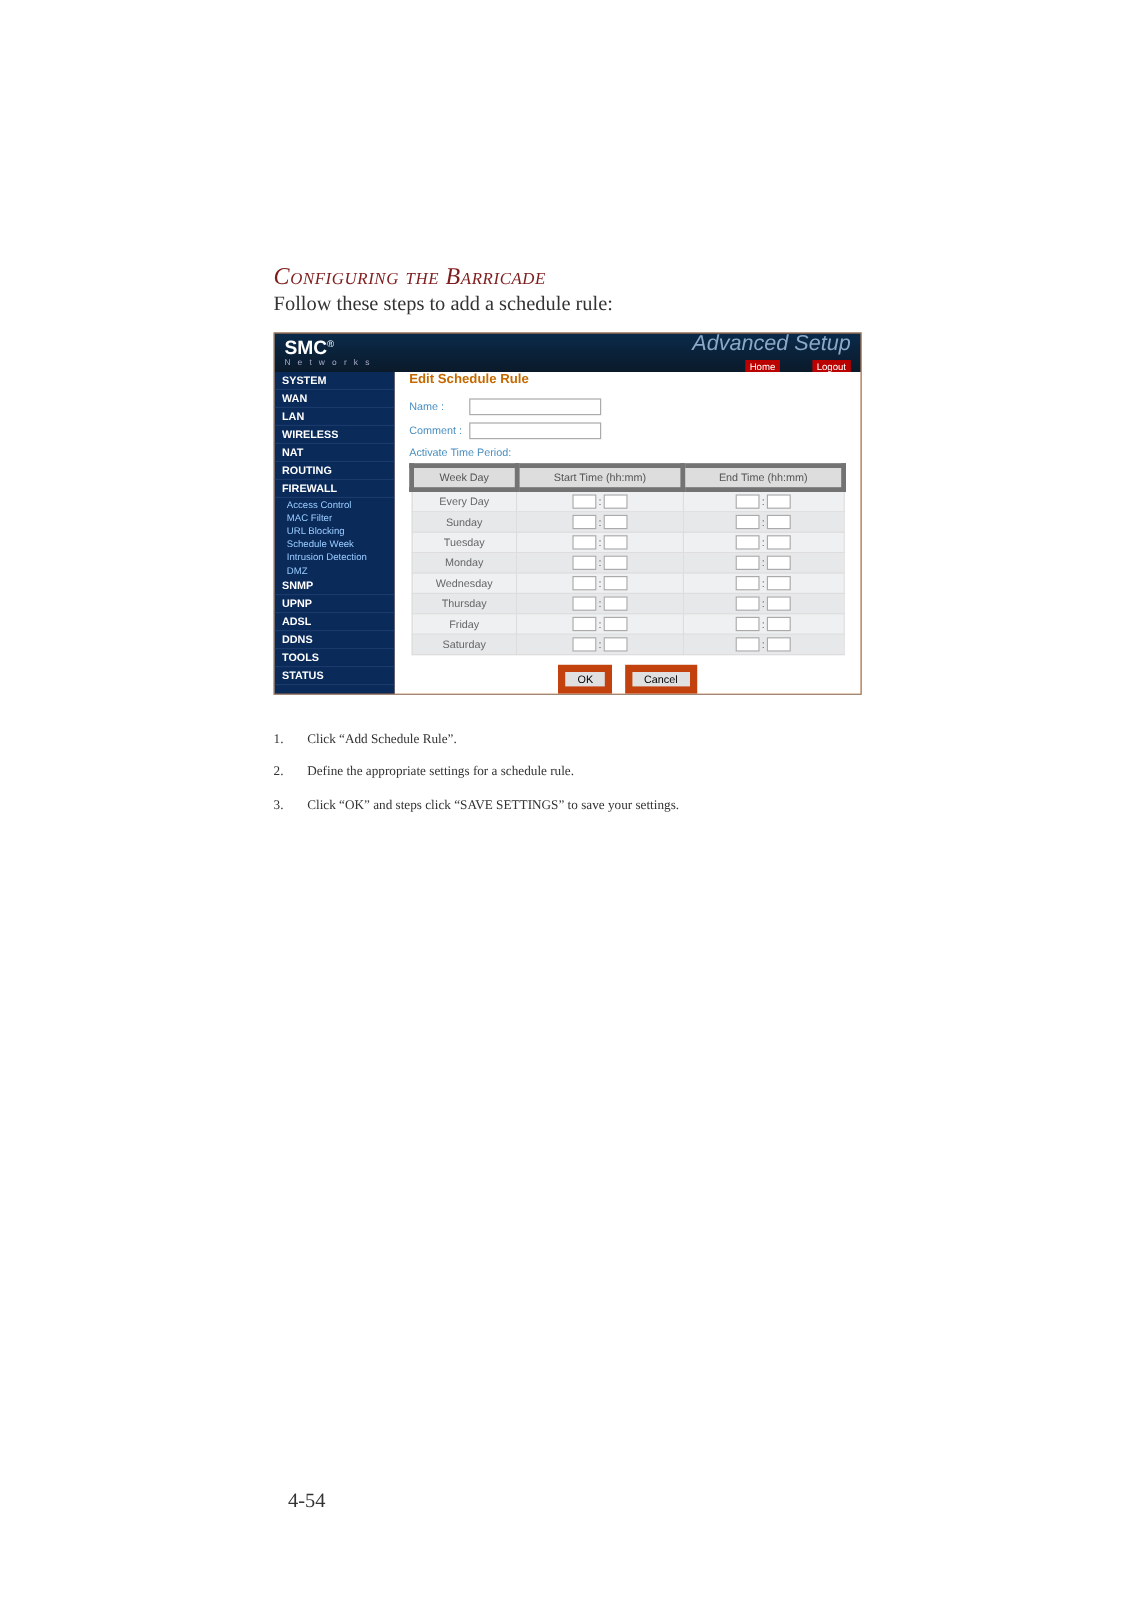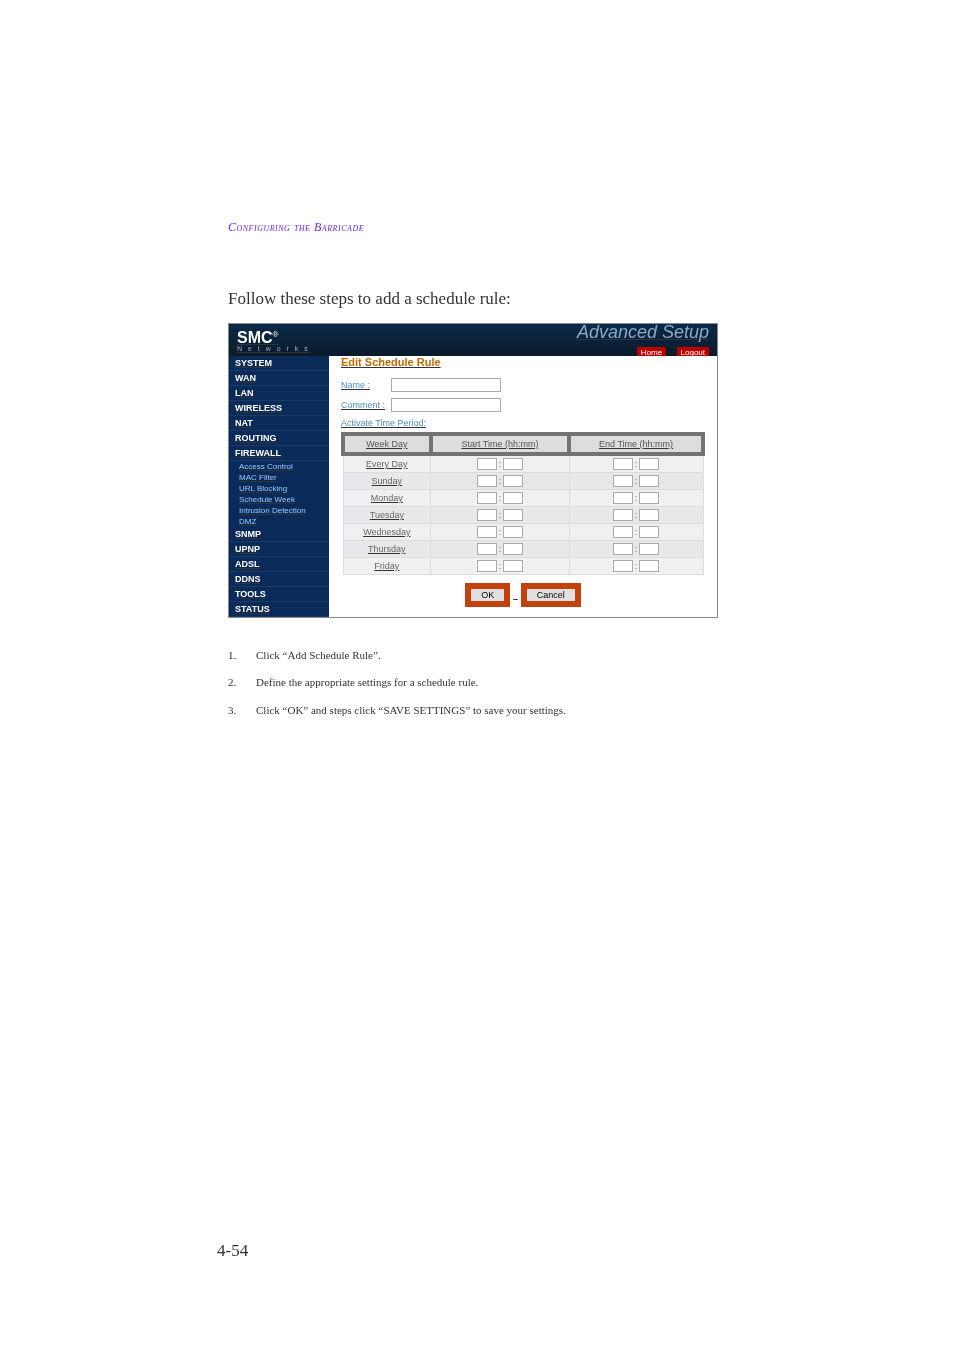--- a/index.html
+++ b/index.html
@@ -10,37 +10,35 @@
     font-family: Georgia, 'Times New Roman', serif;
     color: #333;
     position: relative;
   }
   .page {
     padding: 220px 120px 0 228px;
   }
   .running-header {
     font-variant: small-caps;
     font-style: italic;
-    font-size: 12px;
-    color: #6d28d9;
+    font-size: 20px;
+    color: #7f1d1d;
     letter-spacing: 0.5px;
-    margin-bottom: 54px;
   }
   .intro-text {
     font-size: 17px;
     color: #333;
     margin-bottom: 14px;
   }
   .screenshot {
     width: 490px;
     border: 1px solid #888;
     margin-bottom: 30px;
     font-family: Arial, Helvetica, sans-serif;
     background: #f97316;
-    text-decoration: underline;
   }
   .ss-header {
     height: 32px;
     background: linear-gradient(to bottom, #0a2a4a, #0a1a2a);
     display: flex;
     justify-content: space-between;
     align-items: center;
     padding: 0 8px;
     color: #fff;
   }
@@ -59,21 +57,21 @@
   .ss-brand {
     color: #8aa8c8;
     font-size: 18px;
     font-style: italic;
   }
   .ss-toplinks {
     font-size: 8px;
     color: #fff;
     background: #b00;
     padding: 1px 4px;
-    margin-left: 6px;
+    margin-left: 22px;
   }
   .ss-body {
     display: flex;
   }
   .ss-sidebar {
     width: 100px;
     background: #0a2a5a;
     font-size: 9px;
   }
   .ss-side-item {
@@ -185,21 +183,21 @@
     line-height: 1.4;
   }
   .steps li::before {
     content: counter(step) ".";
     position: absolute;
     left: 0;
   }
   .page-num {
     position: absolute;
     bottom: 90px;
-    left: 217px;
+    left: 240px;
     font-size: 17px;
     color: #333;
   }
 </style>
 </head>
 <body>
 
 <div class="page">
 
   <div class="running-header">
@@ -266,41 +264,46 @@
             <td>Every Day</td>
             <td><span class="time-inputs"><input style=""> : <input style=""></span></td>
             <td><span class="time-inputs"><input style=""> : <input style=""></span></td>
           </tr>
           <tr>
             <td>Sunday</td>
             <td><span class="time-inputs"><input style=""> : <input style=""></span></td>
             <td><span class="time-inputs"><input style=""> : <input style=""></span></td>
           </tr>
           <tr>
+            <td>Tuesday</td>
+            <td><span class="time-inputs"><input style=""> : <input style=""></span></td>
+            <td><span class="time-inputs"><input style=""> : <input style=""></span></td>
+          </tr>
+          <tr>
             <td>Monday</td>
             <td><span class="time-inputs"><input style=""> : <input style=""></span></td>
             <td><span class="time-inputs"><input style=""> : <input style=""></span></td>
           </tr>
           <tr>
-            <td>Tuesday</td>
-            <td><span class="time-inputs"><input style=""> : <input style=""></span></td>
-            <td><span class="time-inputs"><input style=""> : <input style=""></span></td>
-          </tr>
-          <tr>
             <td>Wednesday</td>
             <td><span class="time-inputs"><input style=""> : <input style=""></span></td>
             <td><span class="time-inputs"><input style=""> : <input style=""></span></td>
           </tr>
           <tr>
             <td>Thursday</td>
             <td><span class="time-inputs"><input style=""> : <input style=""></span></td>
             <td><span class="time-inputs"><input style=""> : <input style=""></span></td>
           </tr>
           <tr>
             <td>Friday</td>
+            <td><span class="time-inputs"><input style=""> : <input style=""></span></td>
+            <td><span class="time-inputs"><input style=""> : <input style=""></span></td>
+          </tr>
+          <tr>
+            <td>Saturday</td>
             <td><span class="time-inputs"><input style=""> : <input style=""></span></td>
             <td><span class="time-inputs"><input style=""> : <input style=""></span></td>
           </tr>
         </tbody>
           </table>
         <div class="ss-buttons">
           <button class="ss-btn">OK</button>
           <button class="ss-btn">Cancel</button>
         </div>
       </div>

